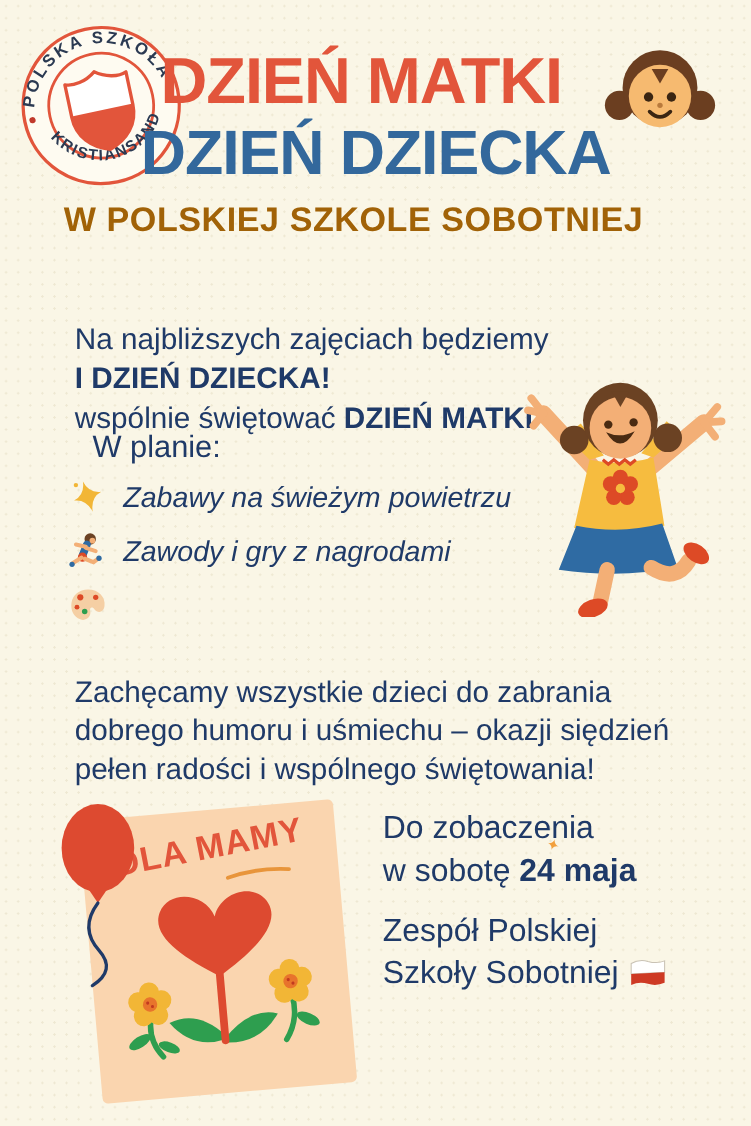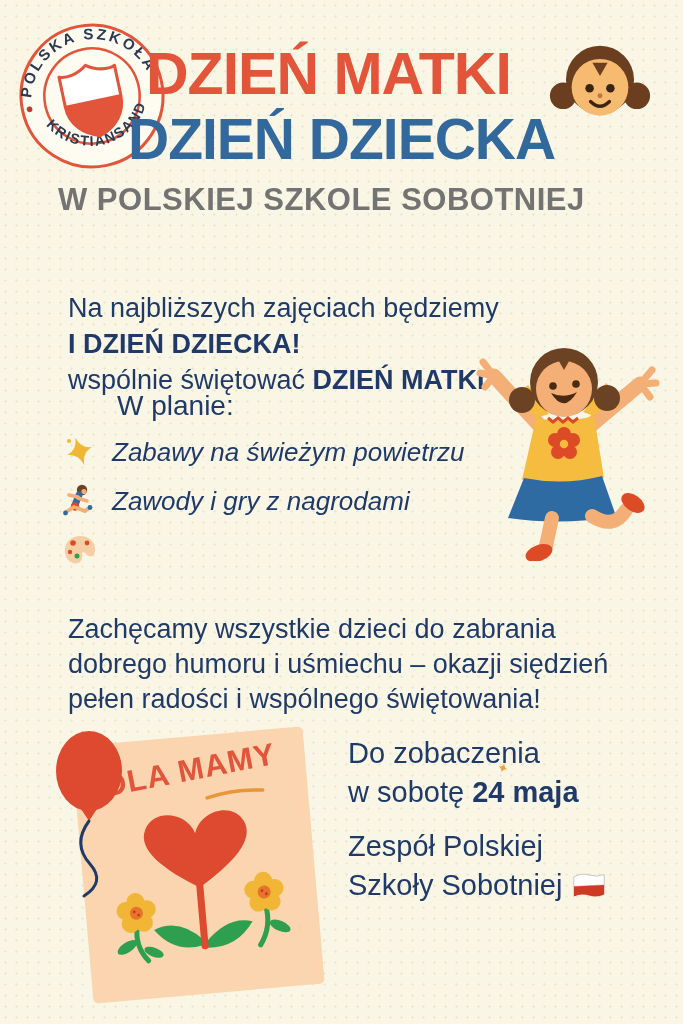--- a/index.html
+++ b/index.html
@@ -12,25 +12,25 @@
   .poster::before{
     content:"";position:absolute;inset:0;pointer-events:none;
     background-image:radial-gradient(rgba(190,175,130,0.20) 1.1px, transparent 1.2px);
     background-size:11px 11px;
   }
   .abs{position:absolute;}
   .logo{left:16px;top:20px;width:152px;height:152px;transform:rotate(-12deg);}
   .title1{left:146px;top:40px;font-size:59px;font-weight:bold;color:#E2553B;letter-spacing:-1px;white-space:nowrap;}
   .girl-emoji{left:548px;top:36px;width:104px;height:95px;}
   .title2{left:128px;top:106px;font-size:57px;font-weight:bold;color:#33689C;letter-spacing:-1px;white-space:nowrap;}
-  .subtitle{left:58px;top:182px;font-size:31px;font-weight:bold;color:#737373;letter-spacing:0.5px;white-space:nowrap;}
+  .subtitle{left:58px;top:182px;font-size:31px;font-weight:bold;color:#a16207;letter-spacing:0.5px;white-space:nowrap;}
   .intro{left:68px;top:250px;font-size:27px;line-height:36px;margin-top:40px;}
   .intro .line{display:block;white-space:nowrap;}
   b{font-weight:bold;}
-  .plan-heading{left:117px;top:390px;font-size:28px;}
+  .plan-heading{left:84px;top:390px;font-size:28px;}
   .bullets{left:62px;top:434px;width:440px;}
   .bullet-row{display:flex;align-items:flex-start;gap:14px;margin-bottom:13px;}
   .bullet-icon{width:36px;height:36px;flex:0 0 36px;}
   .bullet-label{font-size:26px;line-height:33px;padding-top:2px;width:420px;font-style:italic;}
   .jumping-girl{left:452px;top:326px;width:225px;height:235px;}
   .closing{left:68px;top:612px;font-size:27px;line-height:35px;}
   .closing .line{display:block;white-space:nowrap;}
   .alt-word{font-size:27px;font-family:Liberation Sans, sans-serif;}
   .balloon{left:44px;top:726px;width:95px;height:175px;z-index:2;}
   .card{left:82px;top:736px;width:232px;height:258px;background:#FAD5AF;border-radius:5px;transform:rotate(-5deg);}

